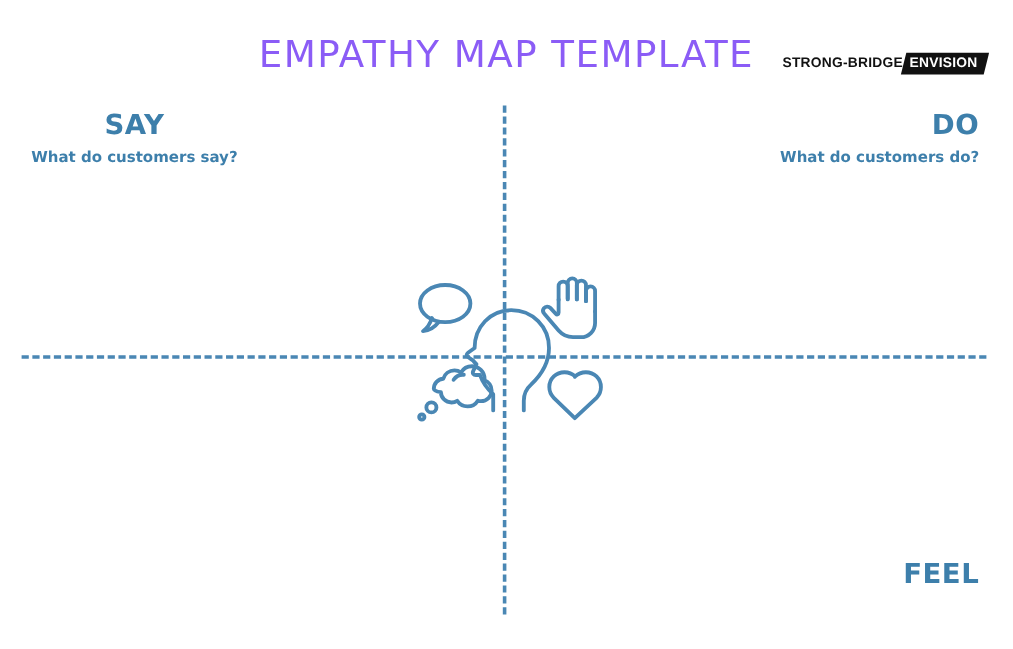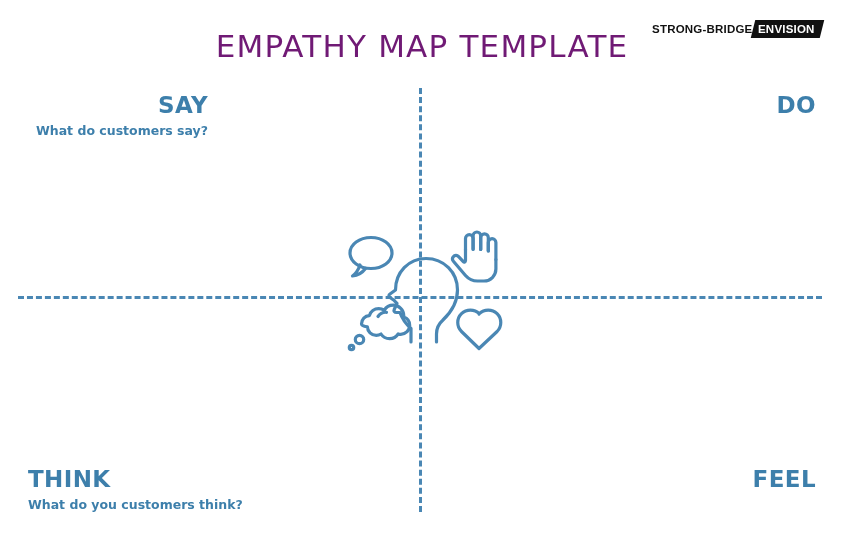--- a/index.html
+++ b/index.html
@@ -23,30 +23,30 @@
   
   .page-title {
     position: absolute;
     left: 0;
     top: 28px;
     width: 844px;
     text-align: center;
     font-size: 31px;
     font-weight: 400;
     letter-spacing: 1.2px;
-    color: #701a75;
+    color: #8b5cf6;
     font-family: "DejaVu Sans", sans-serif;
     white-space: nowrap;
   }
 
   
   .logo {
     position: absolute;
     right: 22px;
-    top: 20px;
+    top: 44px;
     display: flex;
     align-items: center;
     height: 18px;
   }
   .logo-word {
     font-family: "Liberation Sans", sans-serif;
     font-size: 11.5px;
     font-weight: bold;
     letter-spacing: 0.2px;
     color: #111111;
@@ -105,21 +105,21 @@
   }
   .quad-sub {
     font-family: "DejaVu Sans", sans-serif;
     font-size: 12.5px;
     font-weight: 700;
     line-height: 18px;
     margin-top: 4px;
     color: #3d7fab;
     white-space: nowrap;
   }
-  .quad-say   { left: 36px;  top: 92px;  text-align: right; }
+  .quad-say   { left: 26px;  top: 92px;  text-align: center; }
   .quad-do    { right: 28px; top: 92px;  text-align: right; }
   .quad-think { left: 28px;  top: 466px; text-align: left; }
   .quad-feel  { right: 28px; top: 466px; text-align: center; }
 
   
   .cluster {
     position: absolute;
     left: 334px;
     top: 224px;
     width: 180px;
@@ -144,26 +144,23 @@
   <div class="axis-h"></div>
   <div class="axis-v"></div>
 
   <div class="quad quad-say">
     <div class="quad-title">SAY</div>
     <div class="quad-sub">What do customers say?</div>
   </div>
 
   <div class="quad quad-do">
     <div class="quad-title">DO</div>
-  </div>
-
-  <div class="quad quad-think">
-    <div class="quad-title">THINK</div>
-    <div class="quad-sub">What do you customers think?</div>
-  </div>
+    <div class="quad-sub">What do customers do?</div>
+  </div>
+
 
   <div class="quad quad-feel">
     <div class="quad-title">FEEL</div>
   </div>
 
   <div class="cluster">
     <svg width="180" height="152" viewBox="0 0 180 152" fill="none" xmlns="http://www.w3.org/2000/svg">
 
       <g stroke="#4a87b4" stroke-width="3.2" stroke-linecap="round" stroke-linejoin="round" fill="none">
 

